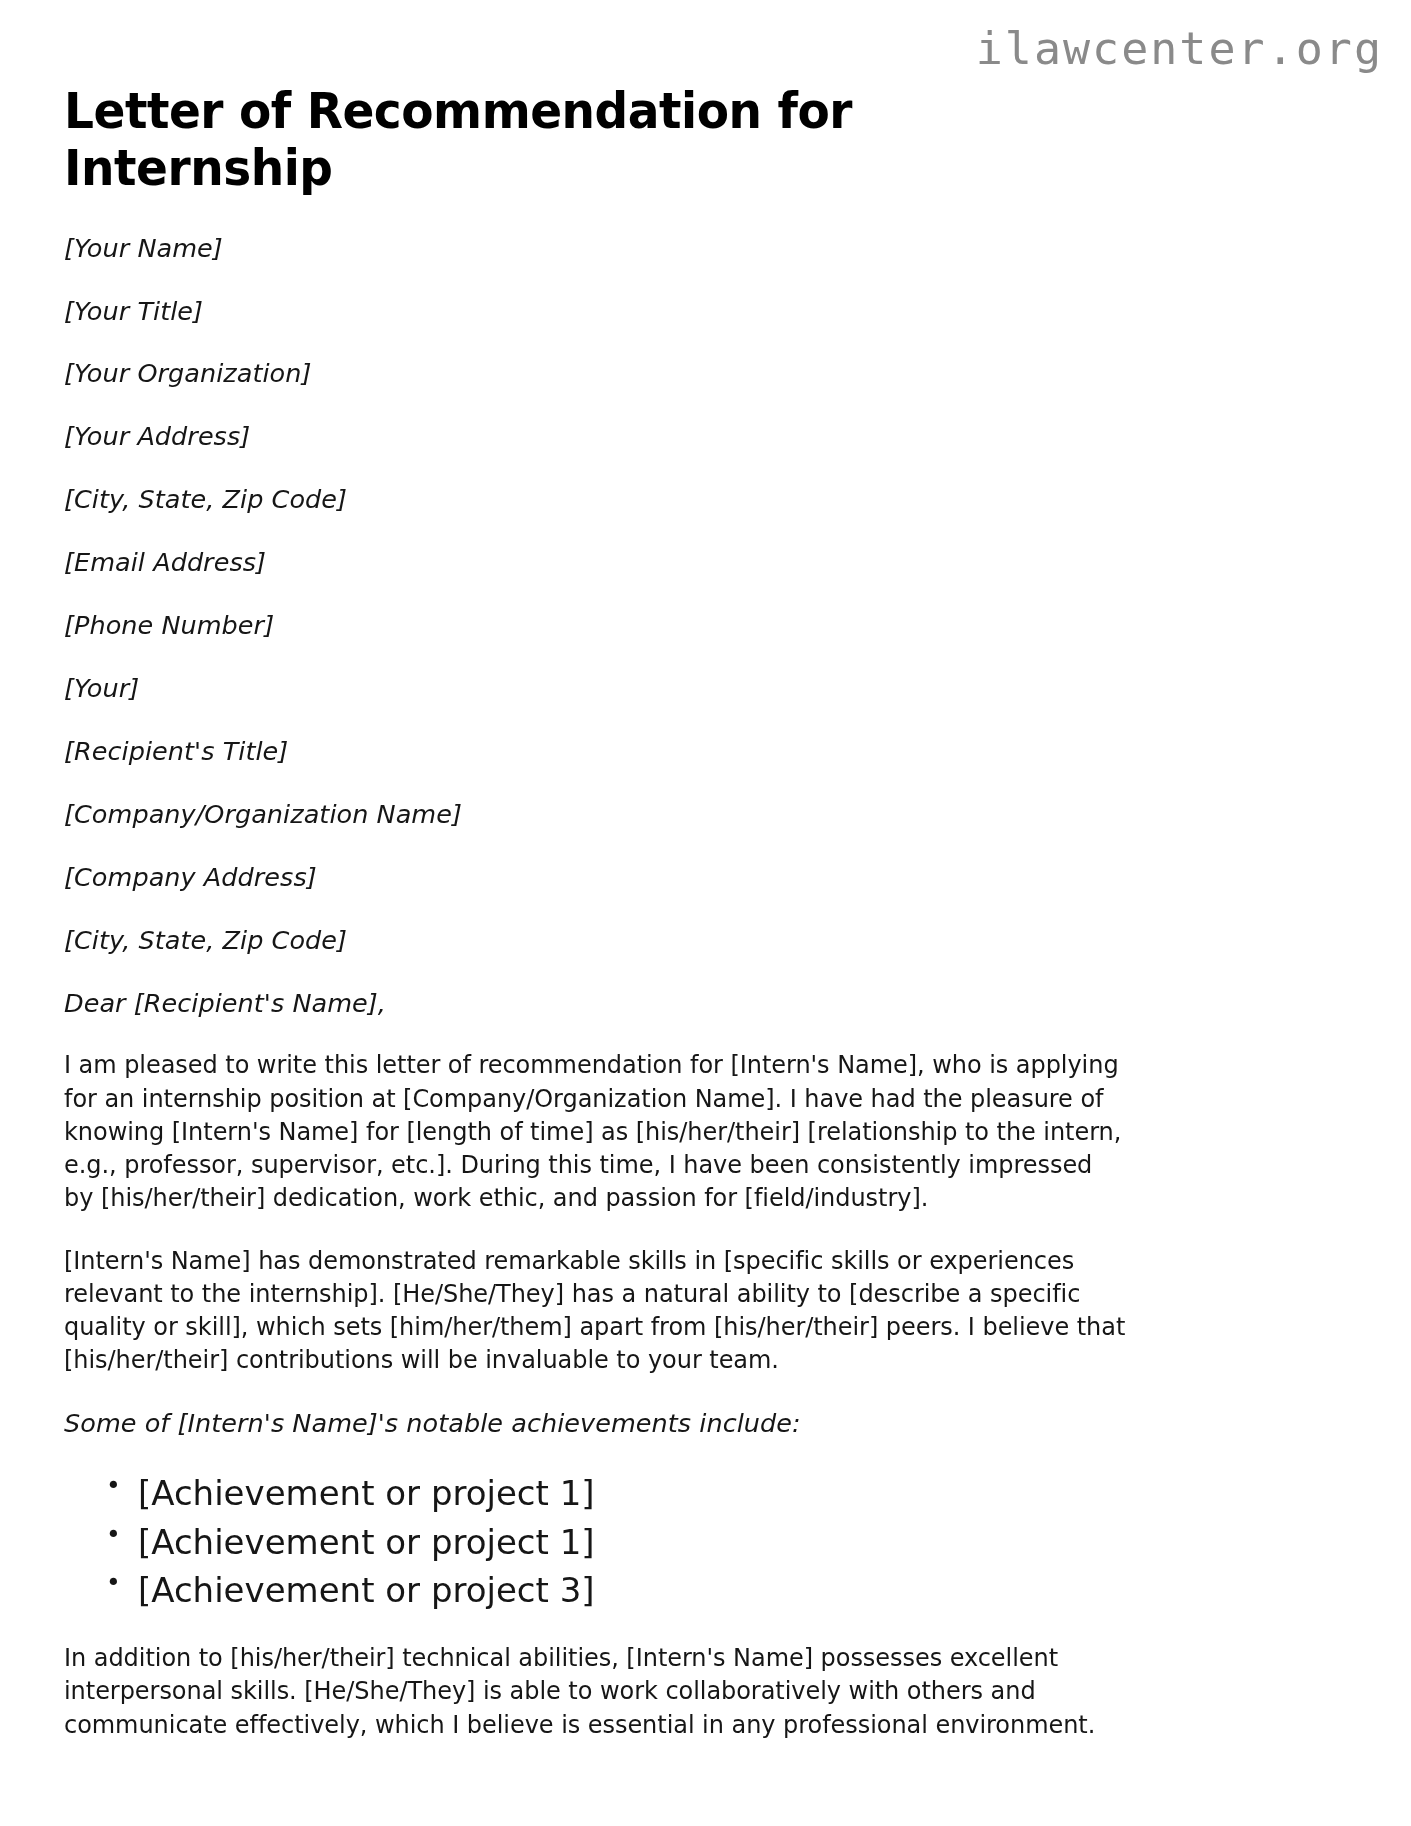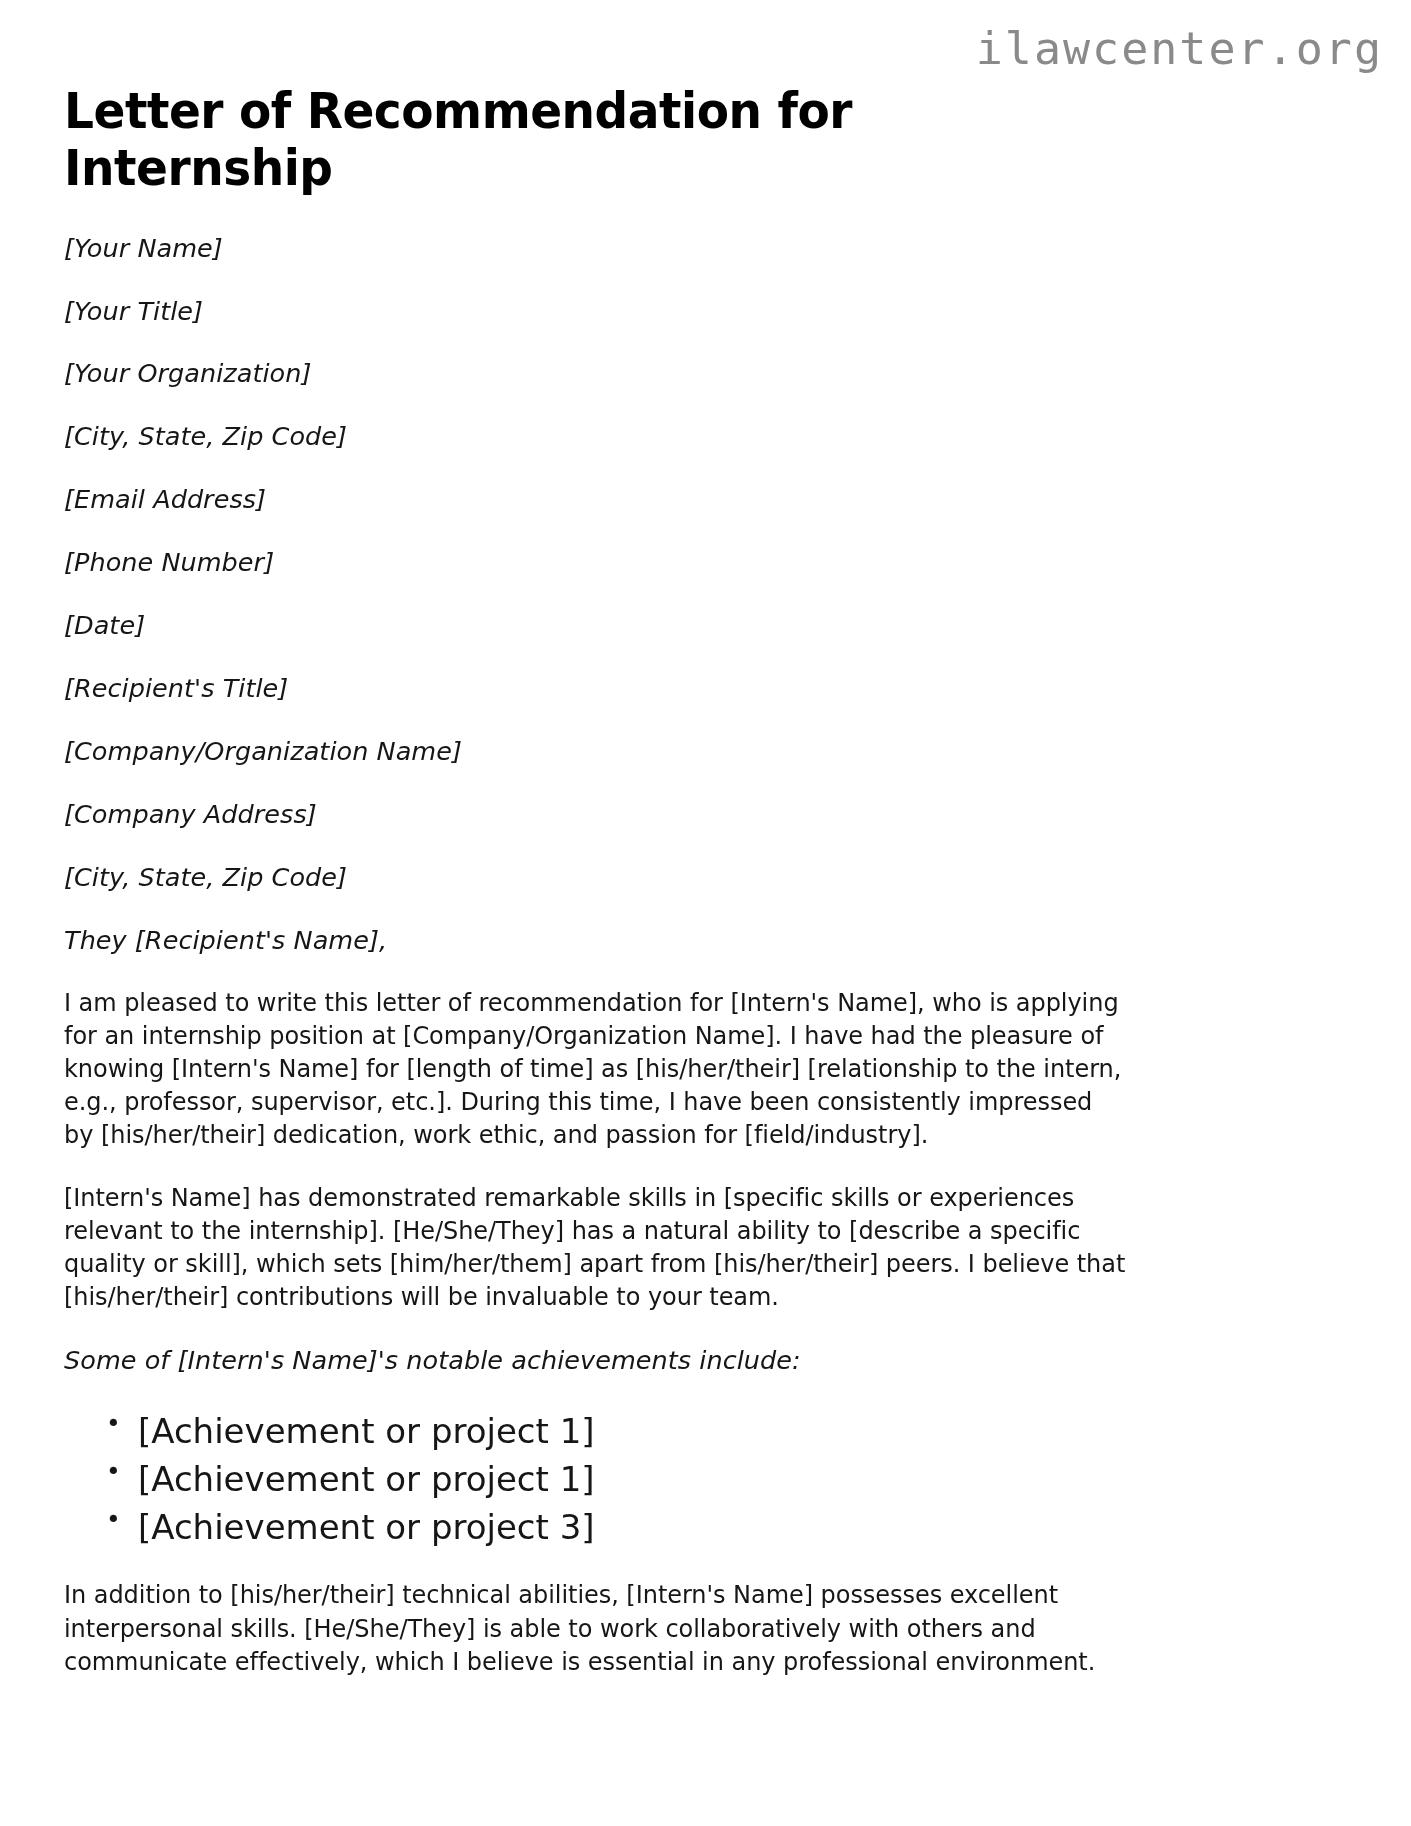--- a/index.html
+++ b/index.html
@@ -106,32 +106,33 @@
 
   <div class="watermark">ilawcenter.org</div>
 
   <div class="content">
 
     <h1 class="doc-title">Letter of Recommendation for Internship</h1>
 
     <p class="line">[Your Name]</p>
     <p class="line">[Your Title]</p>
     <p class="line">[Your Organization]</p>
+    <p class="line">[Your Address]</p>
     <p class="line">[City, State, Zip Code]</p>
     <p class="line">[Email Address]</p>
     <p class="line">[Phone Number]</p>
 
-    <p class="line">[Date]</p>
+    <p class="line">[Your]</p>
 
     <p class="line">[Recipient's Title]</p>
     <p class="line">[Company/Organization Name]</p>
     <p class="line">[Company Address]</p>
     <p class="line">[City, State, Zip Code]</p>
 
-    <p class="line">They [Recipient's Name],</p>
+    <p class="line">Dear [Recipient's Name],</p>
 
     <p class="para">I am pleased to write this letter of recommendation for [Intern's Name], who is applying for an internship position at [Company/Organization Name]. I have had the pleasure of knowing [Intern's Name] for [length of time] as [his/her/their] [relationship to the intern, e.g., professor, supervisor, etc.]. During this time, I have been consistently impressed by [his/her/their] dedication, work ethic, and passion for [field/industry].</p>
 
     <p class="para">[Intern's Name] has demonstrated remarkable skills in [specific skills or experiences relevant to the internship]. [He/She/They] has a natural ability to [describe a specific quality or skill], which sets [him/her/them] apart from [his/her/their] peers. I believe that [his/her/their] contributions will be invaluable to your team.</p>
 
     <p class="line">Some of [Intern's Name]'s notable achievements include:</p>
 
     <ul class="achievements">
       <li>[Achievement or project 1]</li>
       <li>[Achievement or project 1]</li>

